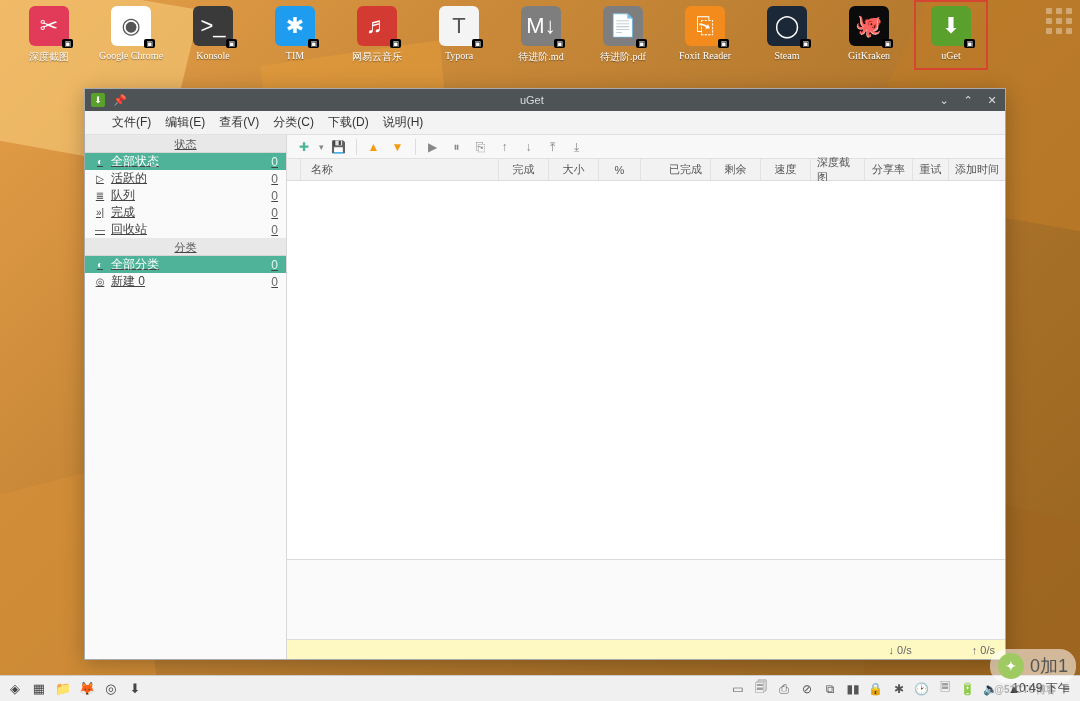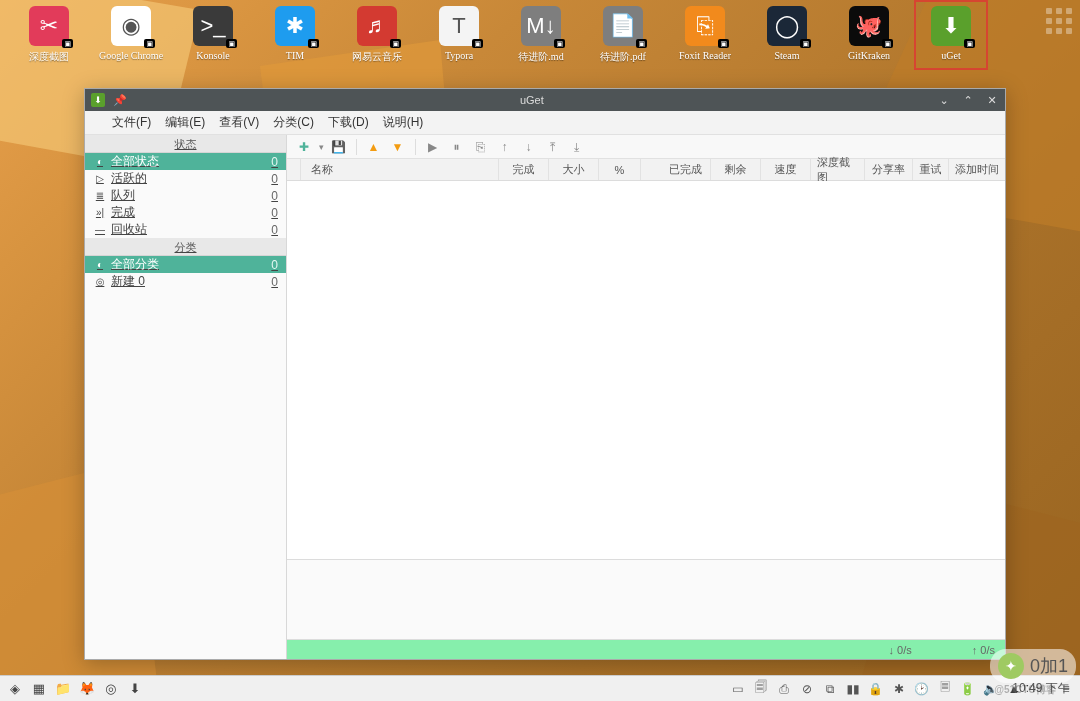--- a/index.html
+++ b/index.html
@@ -70,21 +70,21 @@
 .col-remain { width:50px; }
 .col-speed { width:50px; }
 .col-upspeed { width:54px; }
 .col-share { width:48px; }
 .col-retry { width:36px; }
 .col-added { width:56px; border-right:none !important; }
 
 .table-body { flex:1; background:#fff; }
 .details { height:80px; border-top:1px solid #dcdcdc; background:#fafafa; }
 
-.statusbar { height:20px; border-top:1px solid #dcdcdc; background:#86efac; display:flex; align-items:center; justify-content:flex-end; padding:0 10px; gap:60px; font-size:11px; color:#666; }
+.statusbar { height:20px; border-top:1px solid #dcdcdc; background:#fef9c3; display:flex; align-items:center; justify-content:flex-end; padding:0 10px; gap:60px; font-size:11px; color:#666; }
 
 
 .taskbar { position:absolute; bottom:0; left:0; right:0; height:26px; background:#f0f0f0; border-top:1px solid #ccc; display:flex; align-items:center; padding:0 6px; z-index:10; font-size:11px; color:#444; }
 .taskbar .tb-left { display:flex; gap:6px; align-items:center; }
 .taskbar .tb-left span { width:18px; height:18px; display:flex; align-items:center; justify-content:center; cursor:pointer; font-size:13px; }
 .taskbar .tb-right { margin-left:auto; display:flex; gap:7px; align-items:center; }
 .taskbar .tb-right span { width:16px; height:16px; display:flex; align-items:center; justify-content:center; cursor:pointer; font-size:12px; color:#555;}
 .taskbar .clock { font-size:11px; white-space:nowrap; margin:0 2px 0 4px;}
 
 

